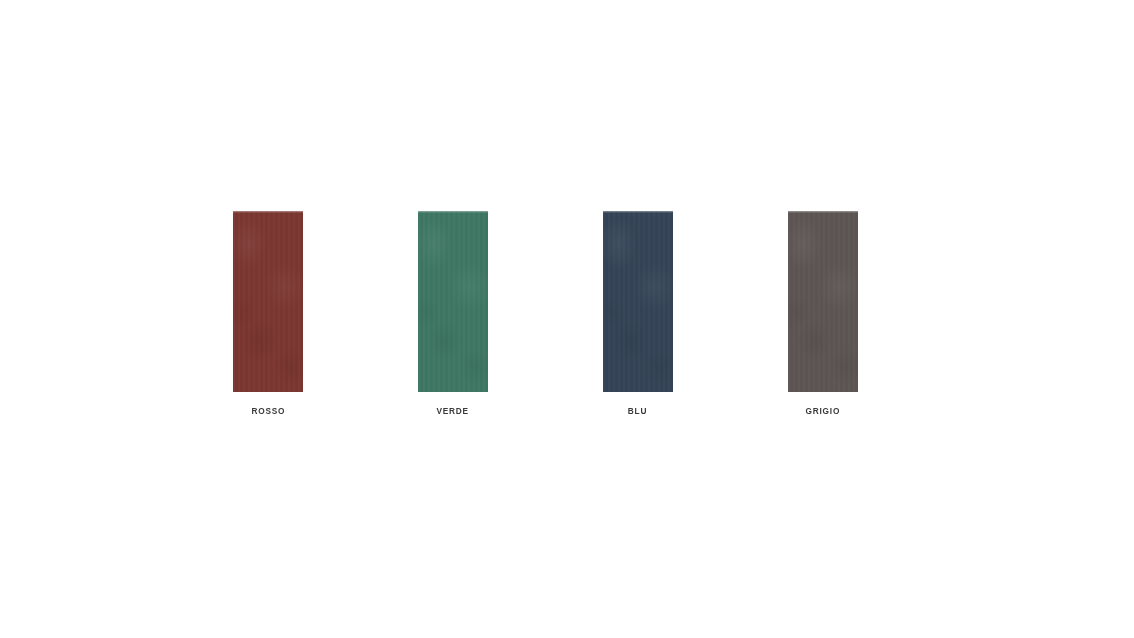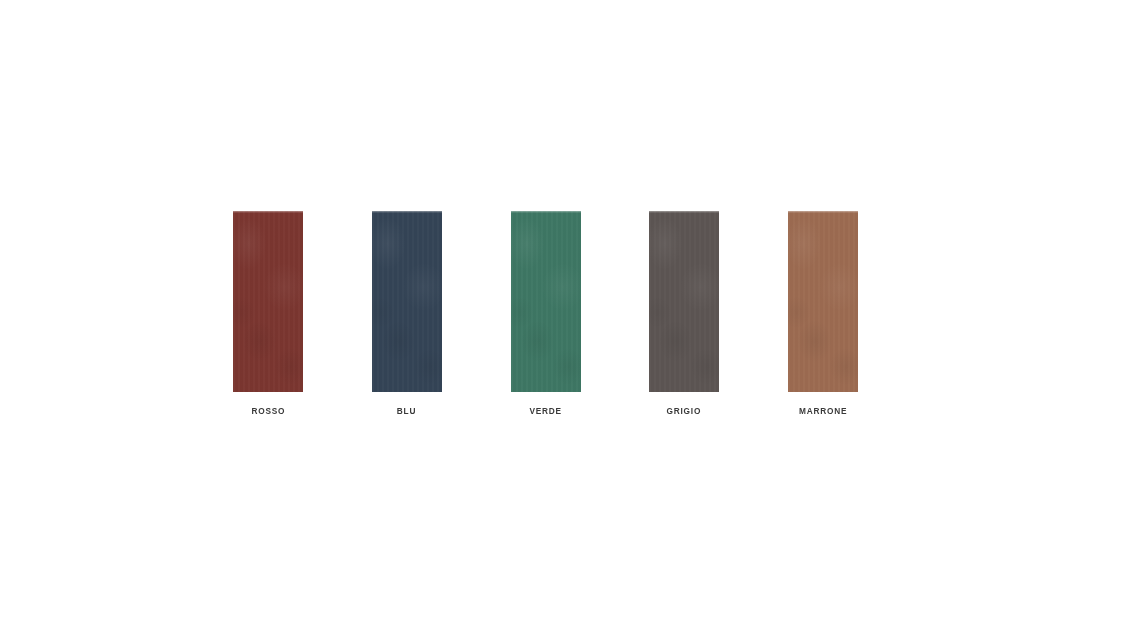--- a/index.html
+++ b/index.html
@@ -97,33 +97,29 @@
 <div id="color-palette" style="background: rgb(255, 255, 255);">
   <div class="swatch-row">
 
     <div class="swatch-cell">
       <div class="swatch-chip" style="background-color: rgb(123, 54, 48);"></div>
       <div class="swatch-label" style="color: rgb(58, 58, 58);">ROSSO</div>
     </div>
 
 
     <div class="swatch-cell">
-      <div class="swatch-chip" style="background-color: rgb(52, 68, 86);"></div>
-      <div class="swatch-label" style="color: rgb(58, 58, 58);">BLU</div>
+      <div class="swatch-chip" style="background-color: rgb(62, 119, 100);"></div>
+      <div class="swatch-label" style="color: rgb(58, 58, 58);">VERDE</div>
     </div>
 
     <div class="swatch-cell">
-      <div class="swatch-chip" style="background-color: rgb(62, 119, 100);"></div>
-      <div class="swatch-label" style="color: rgb(58, 58, 58);">VERDE</div>
+      <div class="swatch-chip" style="background-color: rgb(52, 68, 86);"></div>
+      <div class="swatch-label" style="color: rgb(58, 58, 58);">BLU</div>
     </div>
 
     <div class="swatch-cell">
       <div class="swatch-chip" style="background-color: rgb(92, 85, 83);"></div>
       <div class="swatch-label" style="color: rgb(58, 58, 58);">GRIGIO</div>
     </div>
 
-    <div class="swatch-cell">
-      <div class="swatch-chip" style="background-color: rgb(156, 107, 81);"></div>
-      <div class="swatch-label" style="color: rgb(58, 58, 58);">MARRONE</div>
-    </div>
 
   </div>
 </div>
 
 </body></html>

